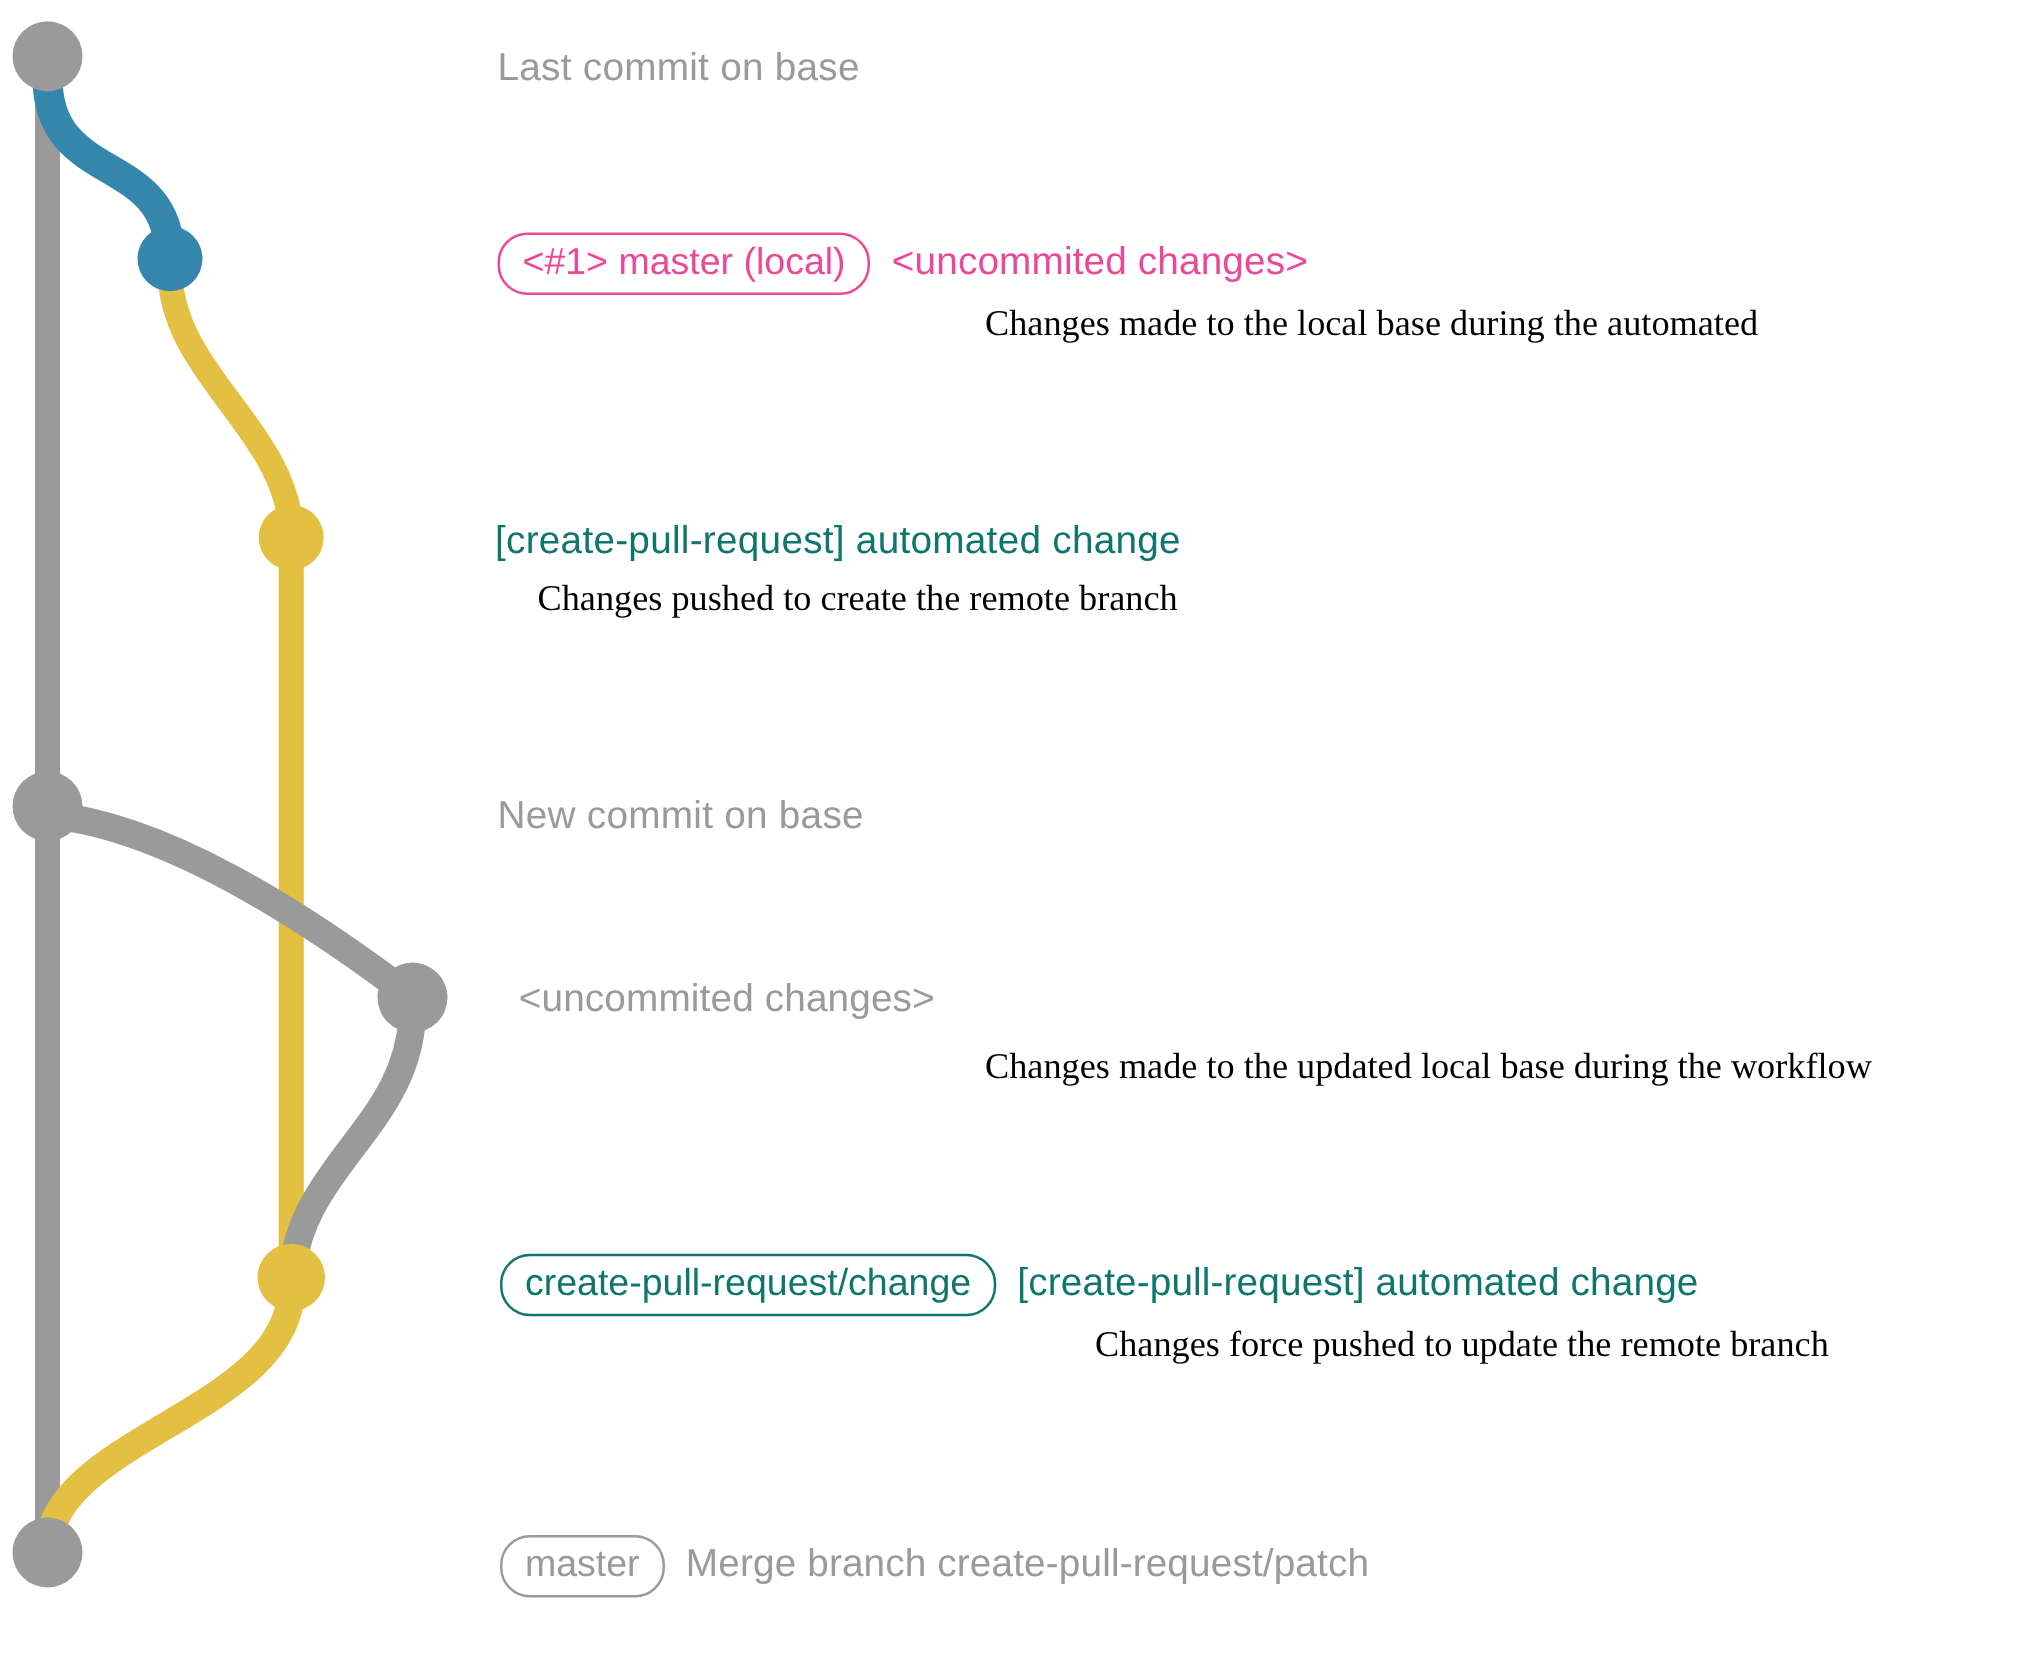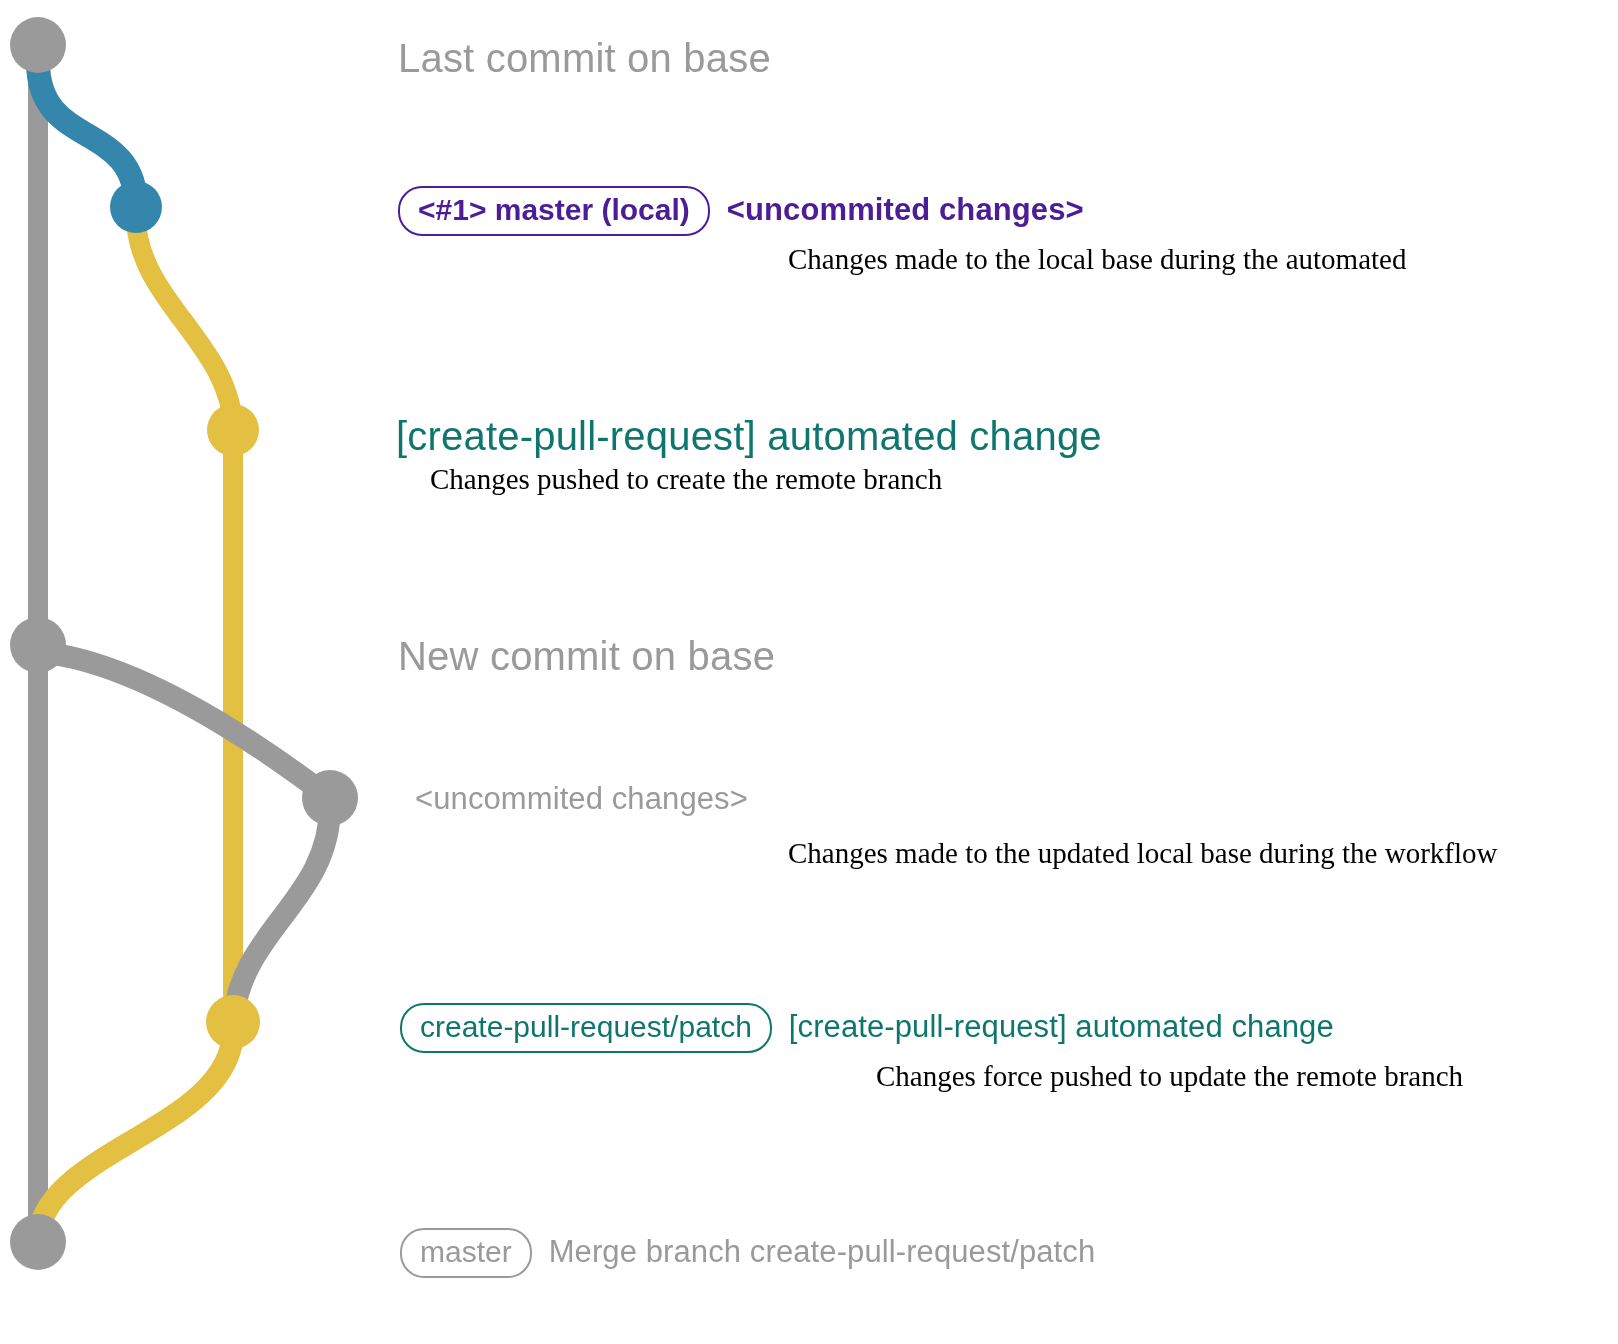--- a/index.html
+++ b/index.html
@@ -28,21 +28,21 @@
     position: absolute;
     display: flex;
     align-items: baseline;
     white-space: nowrap;
   }
 
   .title-line {
     position: absolute;
     white-space: nowrap;
     font-family: "Liberation Sans", sans-serif;
-    font-size: 40px;
+    font-size: 31px;
     letter-spacing: 0.2px;
   }
 
   .badge {
     display: inline-block;
     border: 2px solid currentColor;
     border-radius: 24px;
     padding: 6px 18px 8px 18px;
     font-size: 30px;
     line-height: 1.05;
@@ -60,21 +60,21 @@
 
   .desc {
     position: absolute;
     font-family: "Liberation Serif", serif;
     font-size: 29px;
     color: #000000;
     white-space: nowrap;
   }
 
   .c-grey  { color: #9a9a9a; }
-  .c-blue  { color: #4c1d95; font-weight: bold; }
+  .c-blue  { color: #ec4899; }
   .c-yellow{ color: #0f766e; }
 </style>
 </head>
 <body>
 
 <svg id="graph-svg" viewBox="0 0 380 1344" xmlns="http://www.w3.org/2000/svg">
 
   <path d="M 38 45 L 38 1242" stroke="#9a9a9a" stroke-width="20" fill="none" stroke-linecap="round"></path>
 
   <path d="M 38 62 C 38 150, 136 120, 136 207" stroke="#3486ad" stroke-width="24" fill="none" stroke-linecap="round"></path>
@@ -110,21 +110,21 @@
 <div class="desc" style="left:430px; top:463px;">Changes pushed to create the remote branch</div>
 
 <div class="title-line c-grey" style="left:398px; top:634px;">New commit on base</div>
 
 <div class="row" style="left:398px; top:781px;">
   <span class="commit-msg c-grey">&lt;uncommited changes&gt;</span>
 </div>
 <div class="desc" style="left:788px; top:837px;">Changes made to the updated local base during the workflow</div>
 
 <div class="row" style="left:400px; top:1003px;">
-  <span class="badge c-yellow">create-pull-request/patch</span>
+  <span class="badge c-yellow">create-pull-request/change</span>
   <span class="commit-msg c-yellow">[create-pull-request] automated change</span>
 </div>
 <div class="desc" style="left:876px; top:1060px;">Changes force pushed to update the remote branch</div>
 
 <div class="row" style="left:400px; top:1228px;">
   <span class="badge c-grey">master</span>
   <span class="commit-msg c-grey">Merge branch create-pull-request/patch</span>
 </div>
 
 </body></html>

